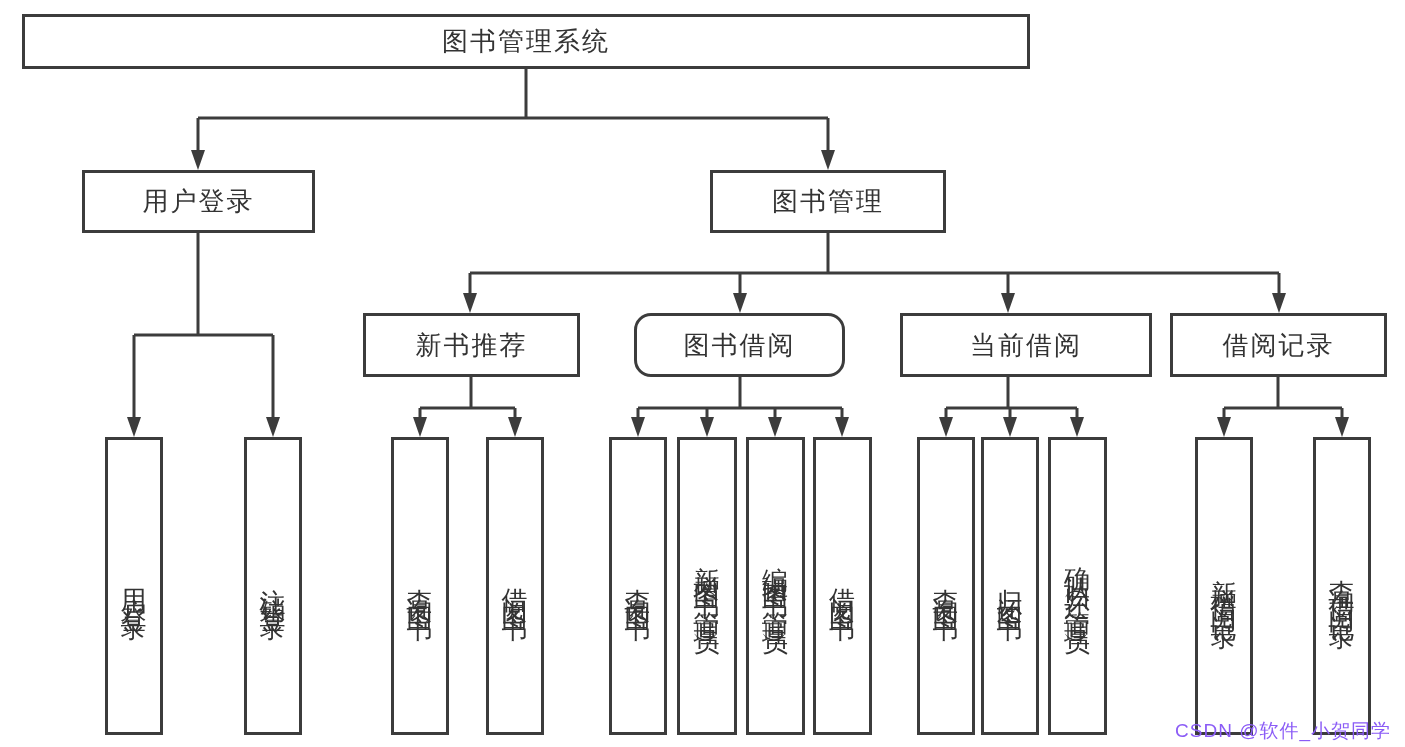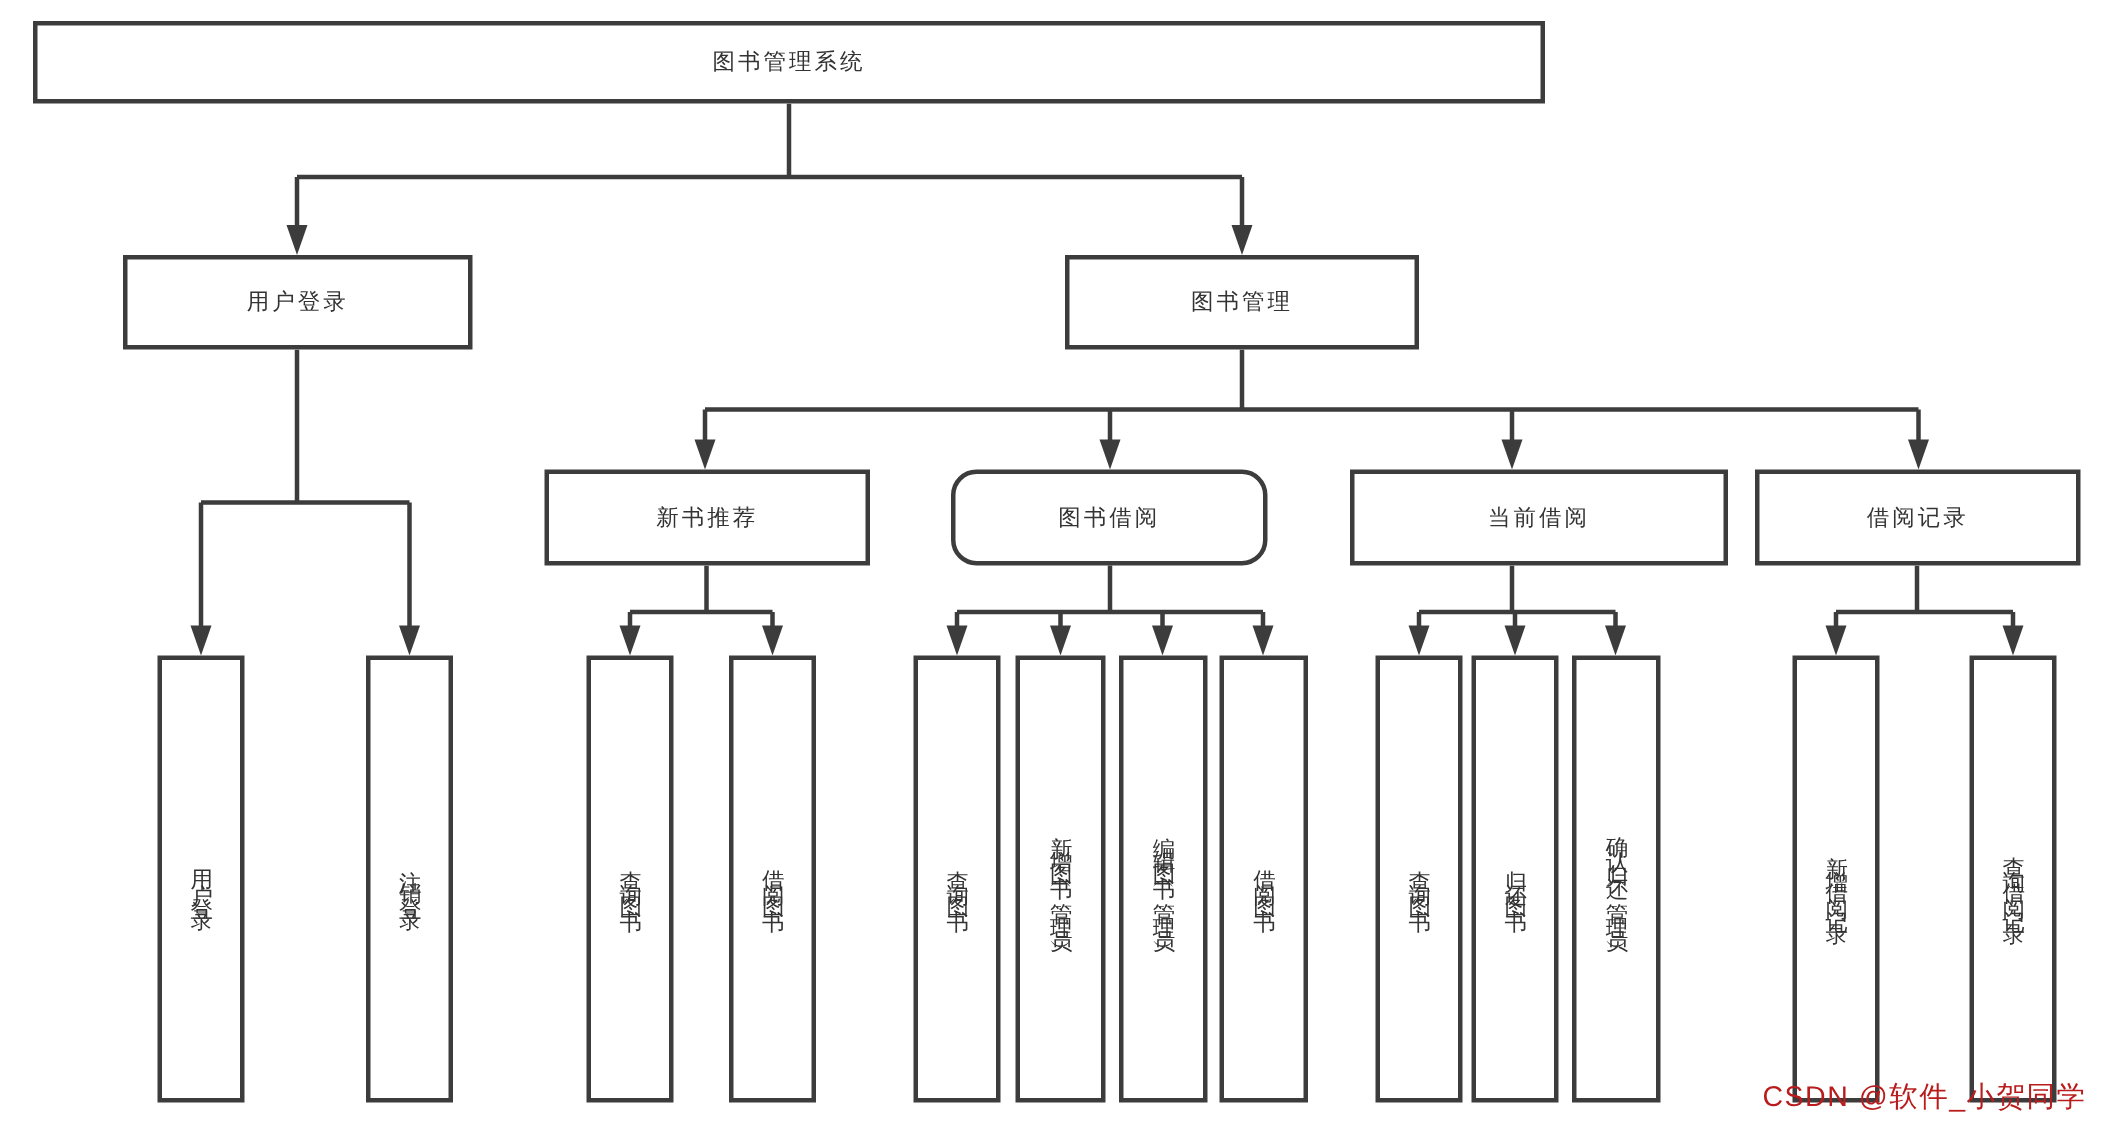--- a/index.html
+++ b/index.html
@@ -27,36 +27,36 @@
   }
   .box {
     position: absolute;
     box-sizing: border-box;
     border: 3px solid #3c3c3c;
     background: #ffffff;
     display: flex;
     align-items: center;
     justify-content: center;
     color: #333333;
-    font-size: 15px;
+    font-size: 26px;
     letter-spacing: 2px;
     white-space: nowrap;
   }
   .vbox {
     writing-mode: vertical-rl;
     text-orientation: mixed;
     letter-spacing: 9px;
     white-space: normal;
     line-height: 1;
   }
   .watermark {
     position: absolute;
     right: 14px;
     bottom: 3px;
-    color: #b91c1c;
+    color: #8b5cf6;
     font-size: 19px;
     letter-spacing: 1px;
   }
 </style>
 </head>
 <body>
 
 <div class="stage">
 
   <svg class="connectors" viewBox="0 0 1405 747" xmlns="http://www.w3.org/2000/svg">

